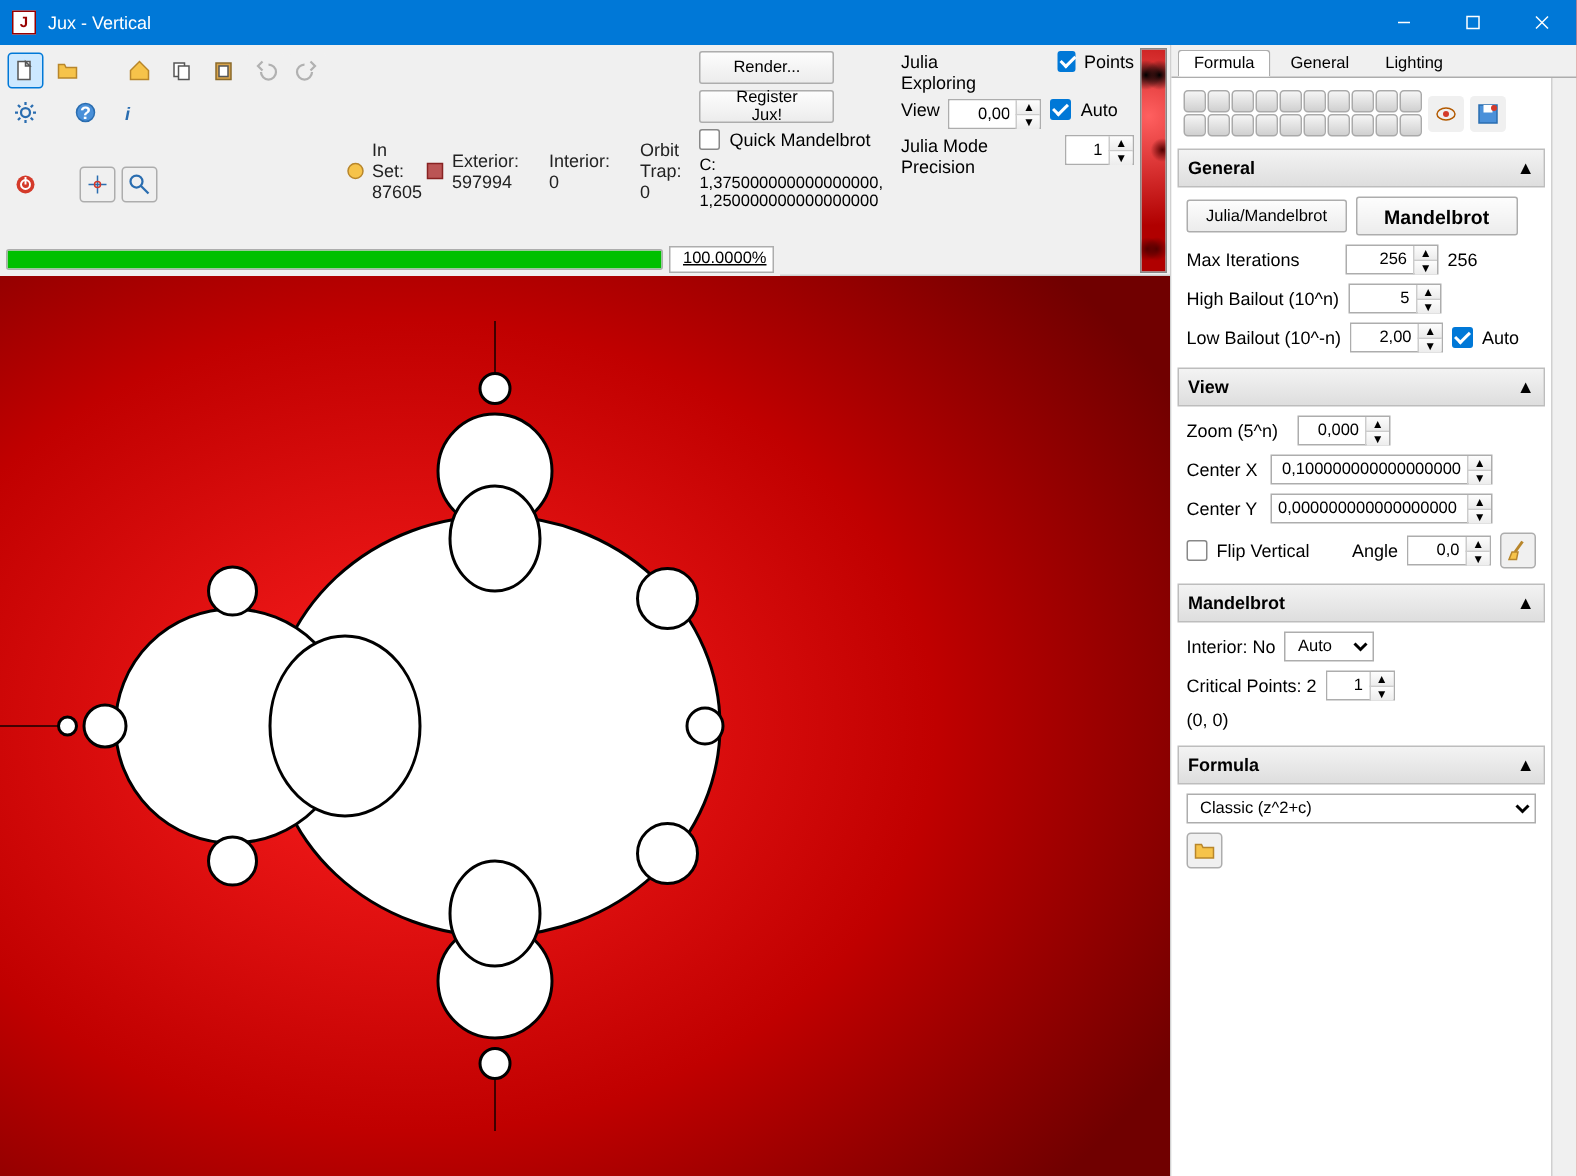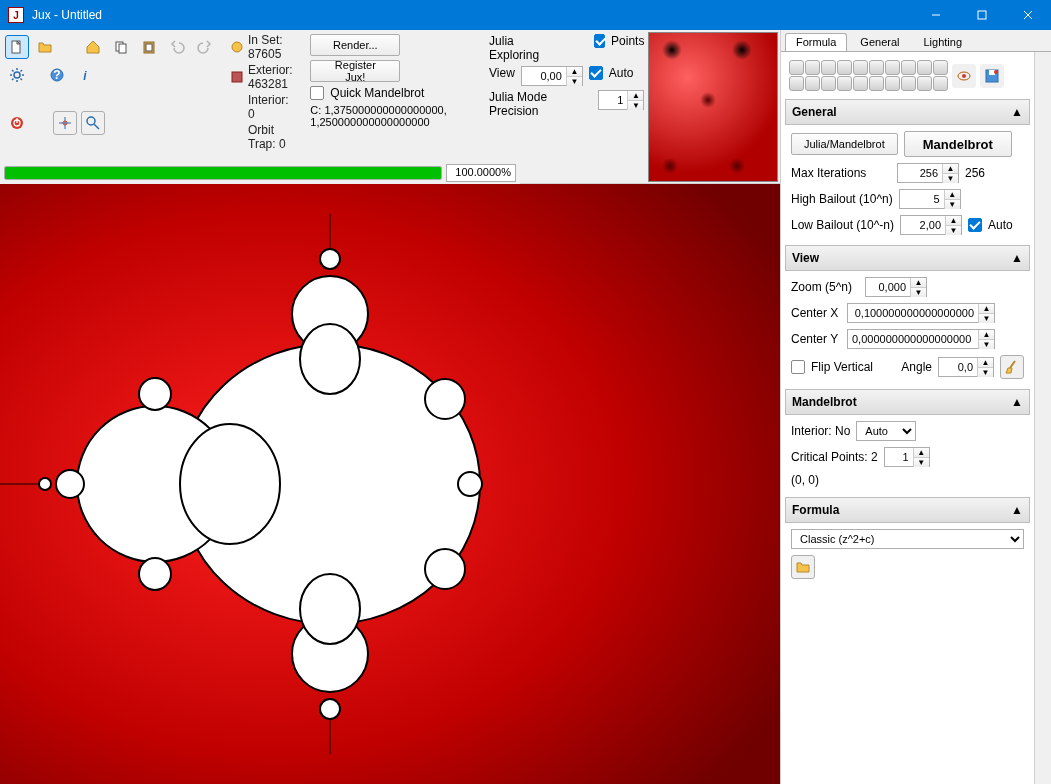--- a/index.html
+++ b/index.html
@@ -18,21 +18,21 @@
 .rightcol { flex:1; display: flex; flex-direction: column; border-left: 1px solid #d0d0d0; background:#f0f0f0;}
 
 
 .toolbar-area { height: 154px; display: flex; background: #f0f0f0; border-bottom: 1px solid #d0d0d0; }
 .toolbar-left { display: flex; flex-direction: column; padding:3px;}
 .tool-row { display: flex; gap: 4px; margin: 2px; align-items: center; }
 .iconbtn { width: 24px; height: 24px; border: 1px solid transparent; border-radius: 3px; display: inline-flex; align-items: center; justify-content: center; background:#f0f0f0;}
 .iconbtn.active { border-color:#0078d7; background:#cce8ff; }
 .iconbtn svg { width:16px; height:16px; }
 
-.info-block { margin-left: 8px; display:flex; flex-direction:column; gap:2px; padding-top:3px;}
+.info-block { margin-left: 8px; display:flex; flex-direction:row; gap:2px; padding-top:14px;}
 .info-line { display:flex; align-items:center; gap:4px; font-size:11px; color:#222;}
 .info-line svg {width:14px;height:14px;flex-shrink:0;}
 
 .mid-block{display:flex;flex-direction:column;gap:4px;padding:4px 8px 4px 12px;}
 .btn { height: 22px; padding: 0 12px; border: 1px solid #adadad; background: linear-gradient(#fdfdfd,#ececec); border-radius: 2px; font-size: 11px; display:inline-flex;align-items:center;justify-content:center;}
 
 .right-info{display:flex;flex-direction:column;gap:4px;padding:4px 4px;}
 .rline{display:flex;align-items:flex-start;gap:6px;font-size:11px;}
 .chk{width:14px;height:14px;appearance:none;border:1px solid #888;background:#fff;border-radius:2px;position:relative;}
 .chk:checked{background:#0078d7;border-color:#0078d7;}
@@ -46,21 +46,21 @@
 .preview{width:200px;height:150px;background:radial-gradient(circle at 30% 30%,#ff6060,#b00000 70%);border:1px solid #888;margin:2px 2px 0 auto;position:relative;overflow:hidden;}
 .preview::before,.preview::after{content:"";position:absolute;width:20px;height:20px;background:radial-gradient(circle,#000 0%,transparent 70%);} 
 .preview::before{left:10%;top:5%;}
 .preview::after{right:20%;top:5%;}
 .preview .dot{position:absolute;width:16px;height:16px;background:radial-gradient(circle,#500 0%,transparent 70%);}
 
 
 .progress-row{display:flex;align-items:center;gap:4px;padding:2px 4px;height:22px;}
 .progress{flex:1;height:14px;border:1px solid #adadad;background:#fff;border-radius:2px;overflow:hidden;max-width:450px;}
 .progress .bar{height:100%;background:#00c000;}
-.progress-txt{width:70px;border:1px solid #adadad;background:#fff;font-size:11px;text-align:right;padding:1px 4px;height:18px;}
+.progress-txt{width:70px;border:1px solid #adadad;background:#fff;font-size:11px;text-align:right;padding:1px 4px;height:18px;text-decoration:underline;}
 
 
 .canvas{flex:1;background:#c00000;position:relative;overflow:hidden;}
 .canvas svg{width:100%;height:100%;display:block;}
 
 
 .tabs{display:flex;height:22px;border-bottom:1px solid #adadad;padding:3px 4px 0 4px;gap:2px;background:#f0f0f0;}
 .tab{padding:2px 10px;border:1px solid transparent;border-bottom:none;font-size:11px;border-radius:3px 3px 0 0;}
 .tab.active{background:#fff;border-color:#adadad;}
 
@@ -81,21 +81,21 @@
 .wide-input input{width:120px;}
 .btn-wide{height:26px;padding:0 18px;font-size:13px;font-weight:bold;}
 .combo{border:1px solid #adadad;background:#fff;height:20px;padding:0 4px;font-size:11px;width:100%;}
 
 </style>
 </head>
 <body>
 
 <div class="titlebar">
   <div class="appicon">J</div>
-  <div class="title">Jux - Untitled</div>
+  <div class="title">Jux - Vertical</div>
   <div class="winctrl">
       <svg width="10" height="10">
         <line x1="1" y1="5" x2="9" y2="5" stroke-width="1"></line>
       </svg>
     </div>
   <div class="winctrl">
       <svg width="10" height="10">
         <rect x="1" y="1" width="8" height="8" stroke-width="1"></rect>
       </svg>
     </div>
@@ -213,21 +213,21 @@
         <div class="info-line">
             <svg viewBox="0 0 14 14">
               <circle cx="7" cy="7" r="5" fill="#f6c34a" stroke="#b8862b"></circle>
             </svg>
             <span>In Set: 87605</span>
           </div>
         <div class="info-line">
             <svg viewBox="0 0 14 14">
               <rect x="2" y="2" width="10" height="10" fill="#b55" stroke="#822"></rect>
             </svg>
-            <span>Exterior: 463281</span>
+            <span>Exterior: 597994</span>
           </div>
         <div class="info-line" style="padding-left:18px">
             <span>Interior: 0</span>
           </div>
         <div class="info-line" style="padding-left:18px">
             <span>Orbit Trap: 0</span>
           </div>
       </div>
 
       <div class="mid-block">

